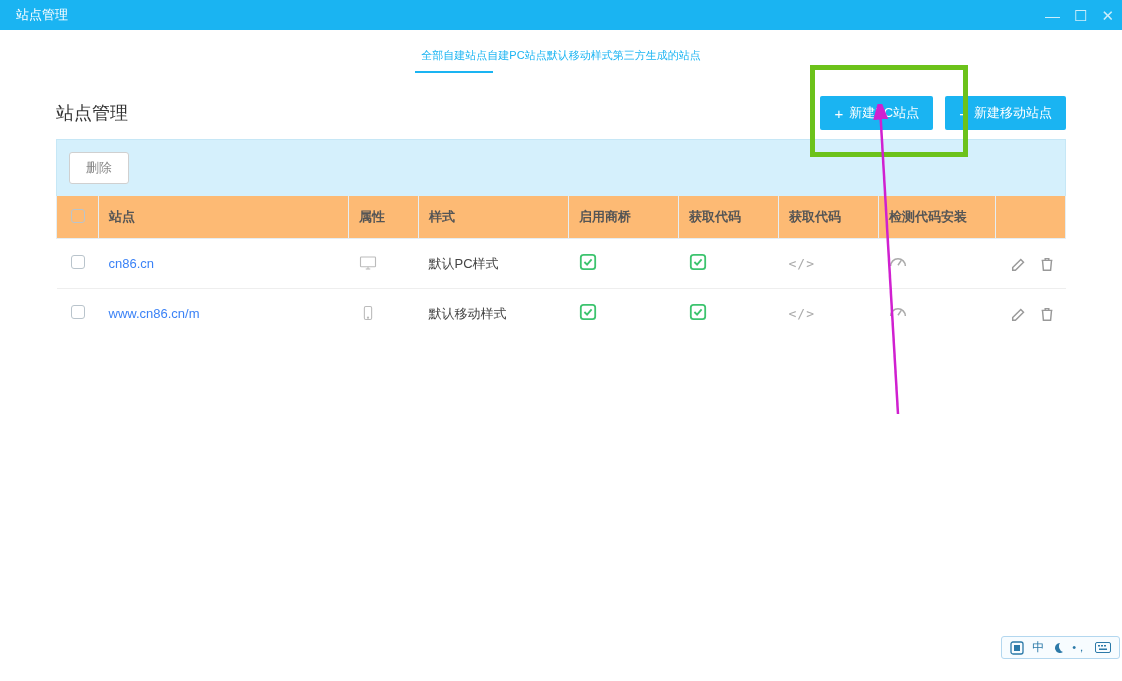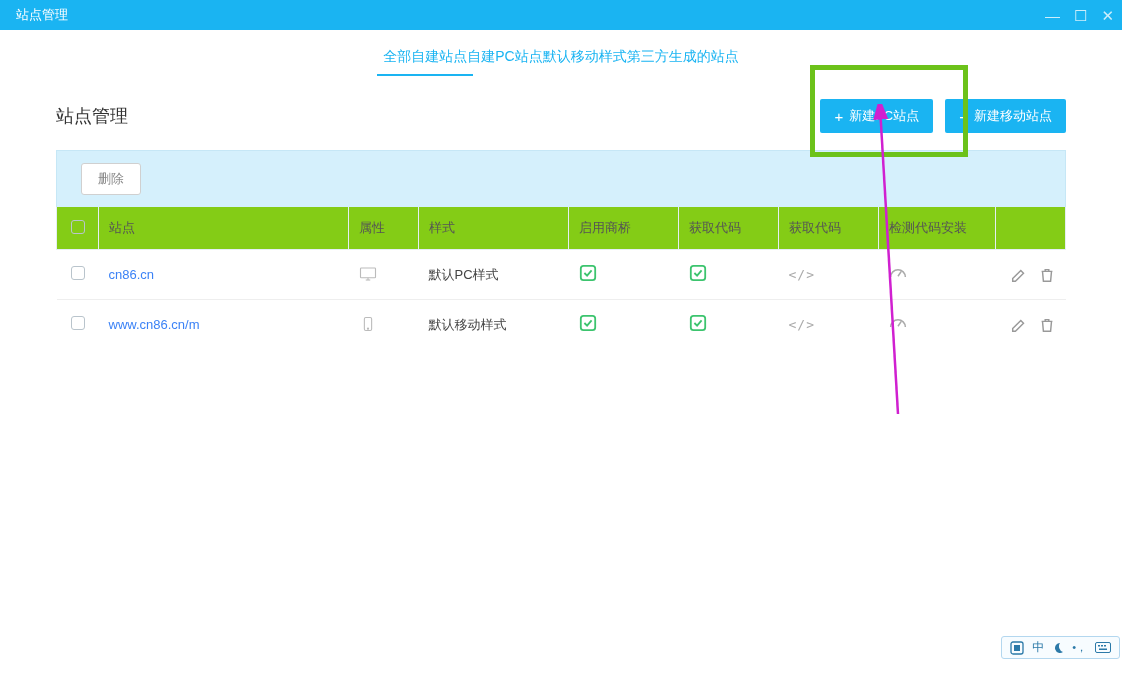--- a/index.html
+++ b/index.html
@@ -2,36 +2,36 @@
 <html><head>
 <meta charset="utf-8">
 <style>
 * { margin:0; padding:0; box-sizing:border-box; }
 body { font-family: "Microsoft YaHei", Arial, sans-serif; background:#fff; width:1122px; height:681px; overflow:hidden; position:relative; }
 
 .titlebar { background:#1ab4f2; color:#fff; height:30px; display:flex; align-items:center; justify-content:space-between; padding:0 8px 0 16px; font-size:13px; }
 .win-controls { display:flex; gap:14px; align-items:center; color:#cdeefb; }
 .win-controls span { cursor:pointer; font-size:15px; line-height:1; }
 
-.tabs { display:flex; justify-content:center; padding:18px 0 0; font-size:14px;align-items:flex-end; }
+.tabs { display:flex; justify-content:center; padding:18px 0 0; font-size:11px;align-items:flex-end; }
 .tab { color:#1ab4f2; padding-bottom:10px; cursor:pointer; position:relative; }
 .tab.active::after { content:""; position:absolute; left:-6px; right:-6px; bottom:0; height:2px; background:#1ab4f2; }
 
 .content { padding:16px 56px 0; }
 .page-head { display:flex; align-items:center; justify-content:space-between; height:48px; }
 .page-title { font-size:18px; color:#333; font-weight:500; }
 .btn-row { display:flex; gap:12px; }
 .btn-primary { background:#1ab4f2; color:#fff; border:none; padding:8px 14px; font-size:13px; border-radius:2px; cursor:pointer; display:flex; align-items:center; gap:6px; }
 .plus { font-size:15px; line-height:1; }
 
-.panel-top { background:#d5f0fc; margin-top:10px; padding:12px 24px; border:1px solid #c6e7f6; border-bottom:none; }
+.panel-top { background:#d5f0fc; margin-top:2px; padding:12px 12px; border:1px solid #c6e7f6; border-bottom:none; }
 .btn-outline { background:#fff; border:1px solid #d0d0d0; color:#888; font-size:13px; padding:6px 16px; border-radius:3px; cursor:pointer; }
 
 table { width:100%; border-collapse:collapse; font-size:13px; }
-thead th { background:#84cc16; color:#555; text-align:left; font-weight:normal; padding:12px 10px; border:1px solid #e5eef3; border-top:none; }
+thead th { background:#fdba74; color:#555; text-align:left; font-weight:bold; padding:12px 10px; border:1px solid #e5eef3; border-top:none; }
 tbody td { padding:14px 10px; border-bottom:1px solid #eee; color:#444; }
 tbody tr:last-child td{border-bottom:none;}
 .link { color:#3b82f6; cursor:pointer; }
 
 .chk { width:14px; height:14px; border:1.5px solid #b9c4cc; border-radius:3px; display:inline-block; cursor:pointer; }
 
 .icon { display:inline-flex; align-items:center; justify-content:center; width:18px; height:18px; }
 .icon svg { width:18px; height:18px; }
 .mono svg{width:20px;height:16px;}
 .code-ico{ color:#aaa; font-family:monospace; font-size:13px; letter-spacing:1px;}

